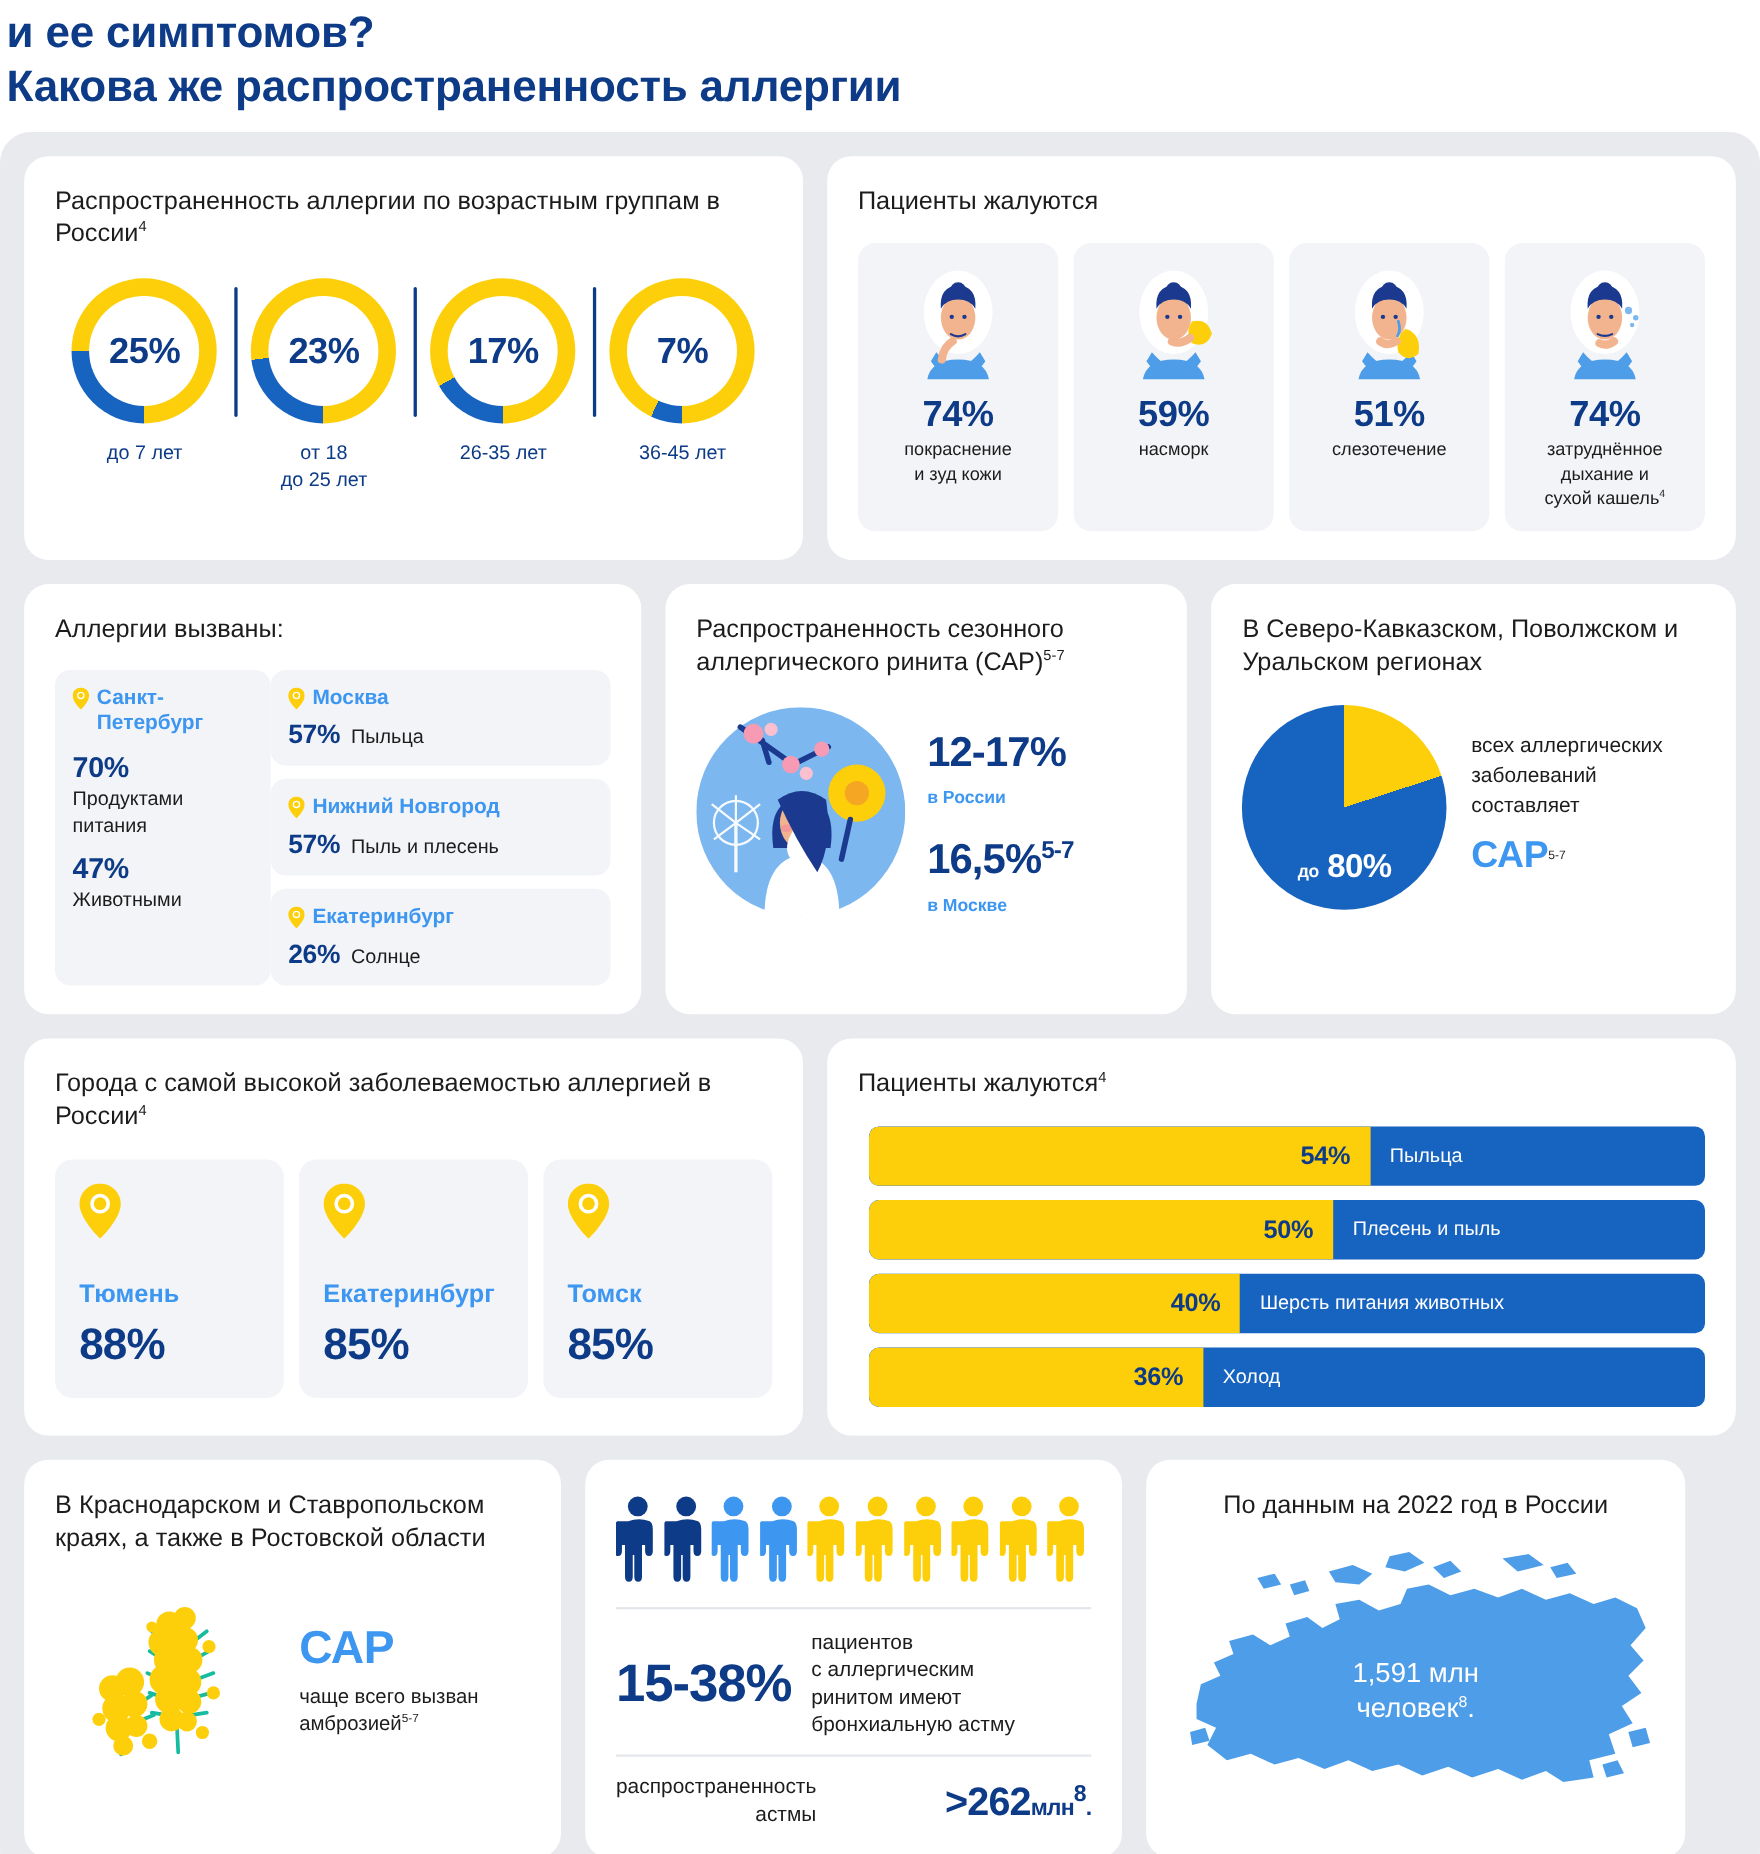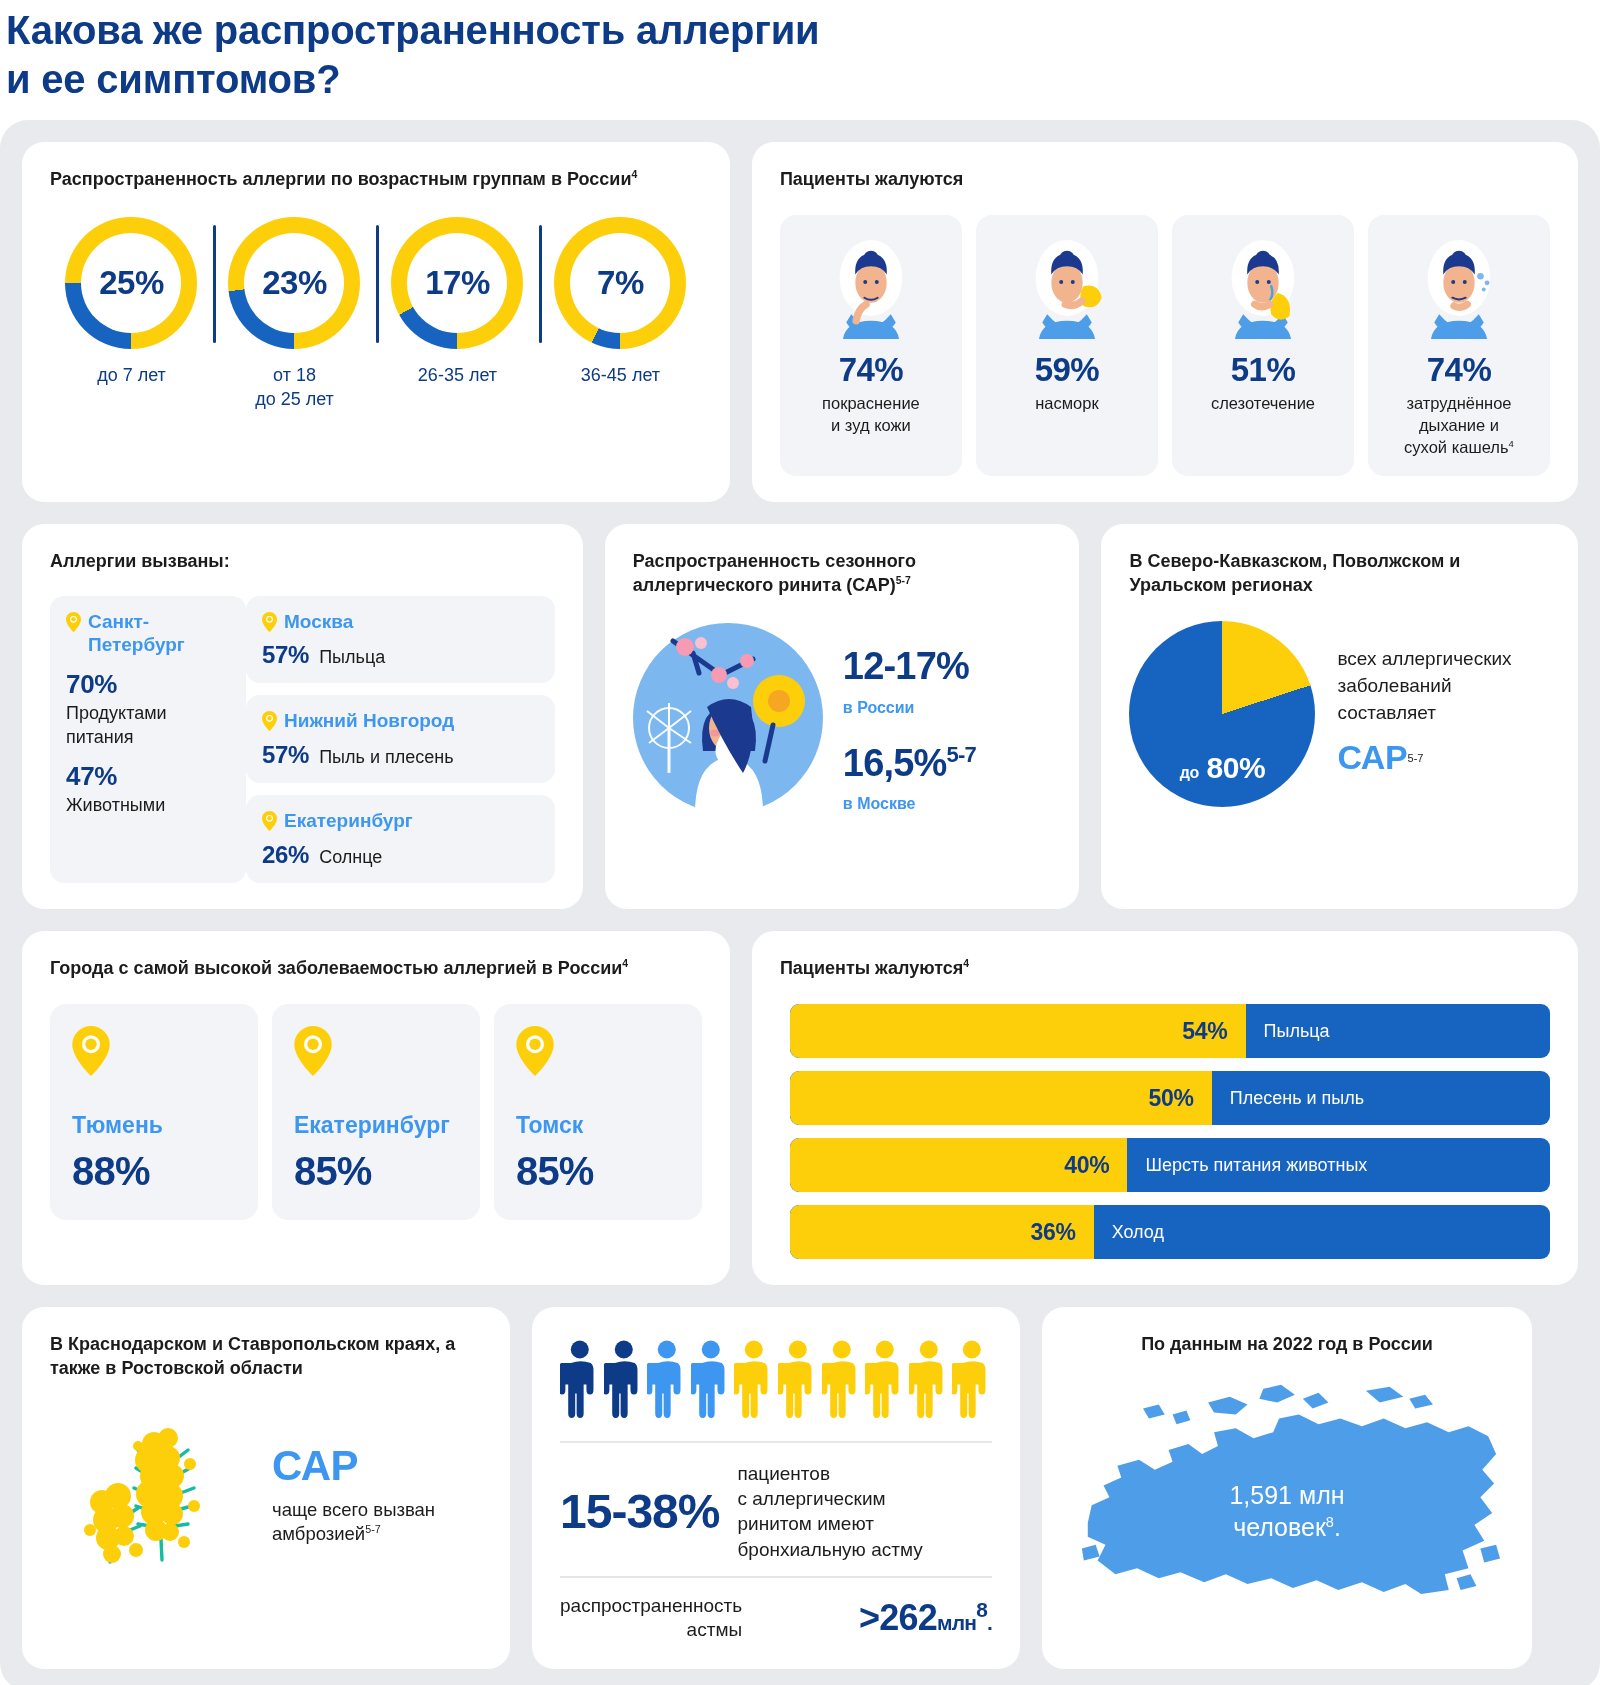--- a/index.html
+++ b/index.html
@@ -30,22 +30,22 @@
     gap: 22px;
   }
   .row { display: flex; gap: 22px; align-items: stretch; }
 
   .card {
     background: #ffffff;
     border-radius: 22px;
     padding: 26px 28px;
   }
   .card-title {
-    font-size: 18px;
-    font-weight: bold;
+    font-size: 23px;
+    font-weight: normal;
     color: #1c1c1c;
     line-height: 1.3;
   }
   sup { font-size: 0.58em; vertical-align: super; font-weight: inherit; }
 
   
   .r1-left  { width: 718px; }
   .r1-right { width: 838px; }
 
   .donut-strip {
@@ -228,22 +228,22 @@
   .map-cap {
     position: absolute; left: 0; right: 0; top: 44%;
     text-align: center; color: #fff; font-size: 25px;
     font-weight: normal; line-height: 1.3; pointer-events: none;
   }
 </style>
 </head>
 <body>
 
 <div class="page-title">
+  <div>и ее симптомов?</div>
   <div>Какова же распространенность аллергии</div>
-  <div>и ее симптомов?</div>
 </div>
 
 <div class="canvas">
 
   <div class="row">
 
     <div class="card r1-left">
       <div class="card-title">
         <span>Распространенность аллергии по возрастным группам в России</span><sup>4</sup>
       </div>

